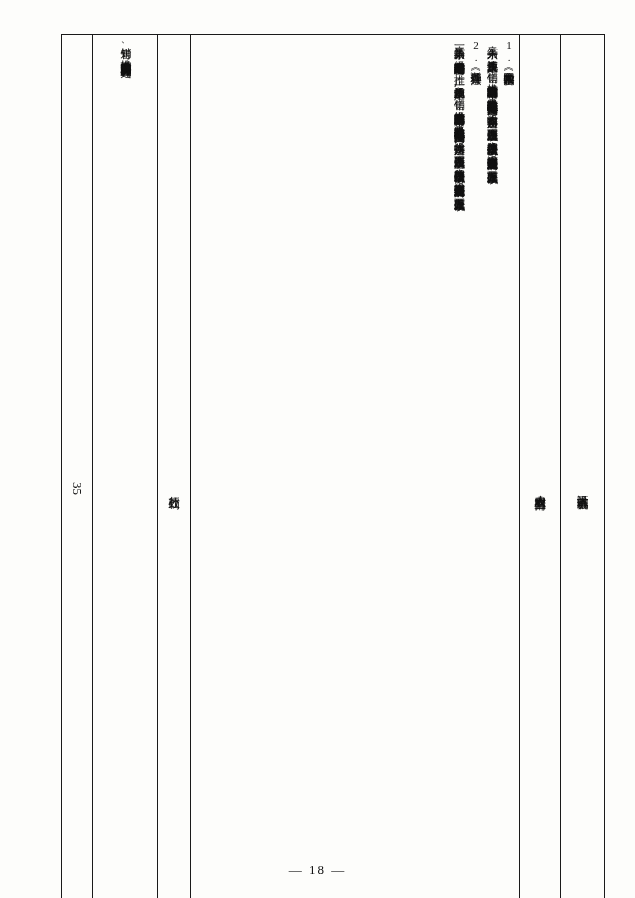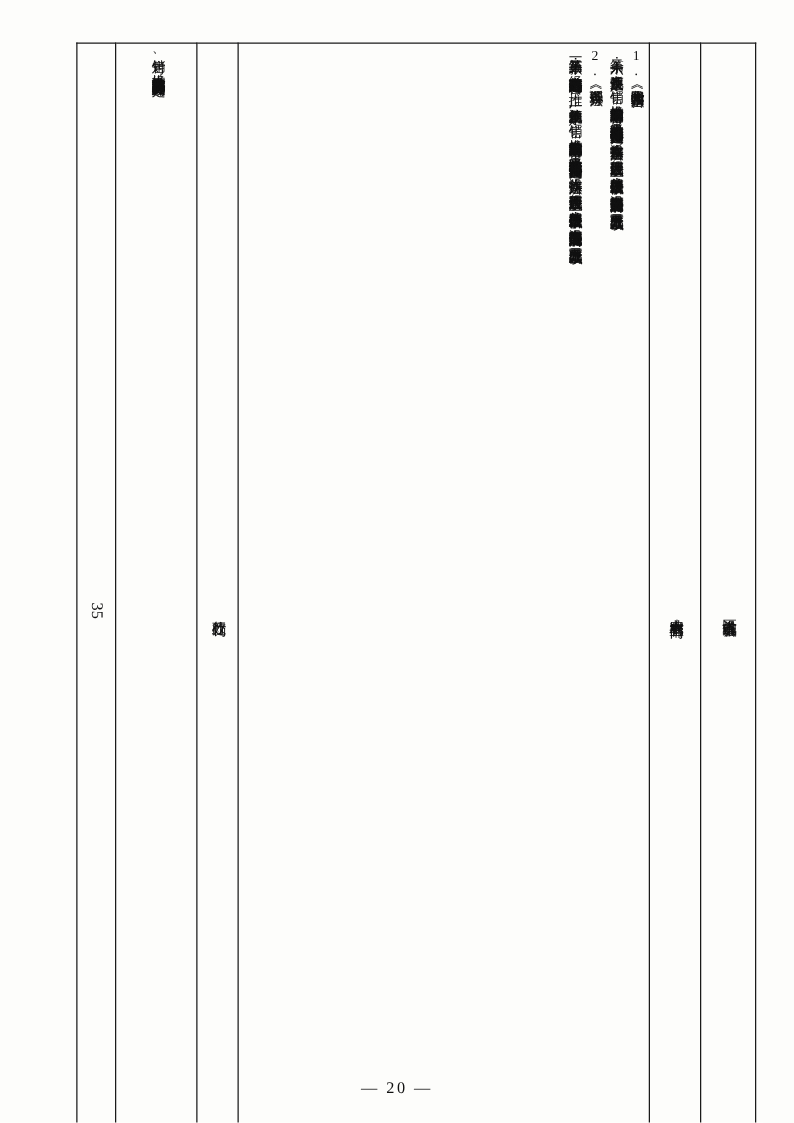--- a/index.html
+++ b/index.html
@@ -130,15 +130,15 @@
         <td class="col-level">
           <div class="cell-inner center">
             <span class="vtext center">设区的市或县级</span>
           </div>
         </td>
       </tr>
 
     </tbody>
   </table>
 
-  <div class="page-footer">— 20 —</div>
+  <div class="page-footer">— 18 —</div>
 
 </div>
 
 </body></html>

